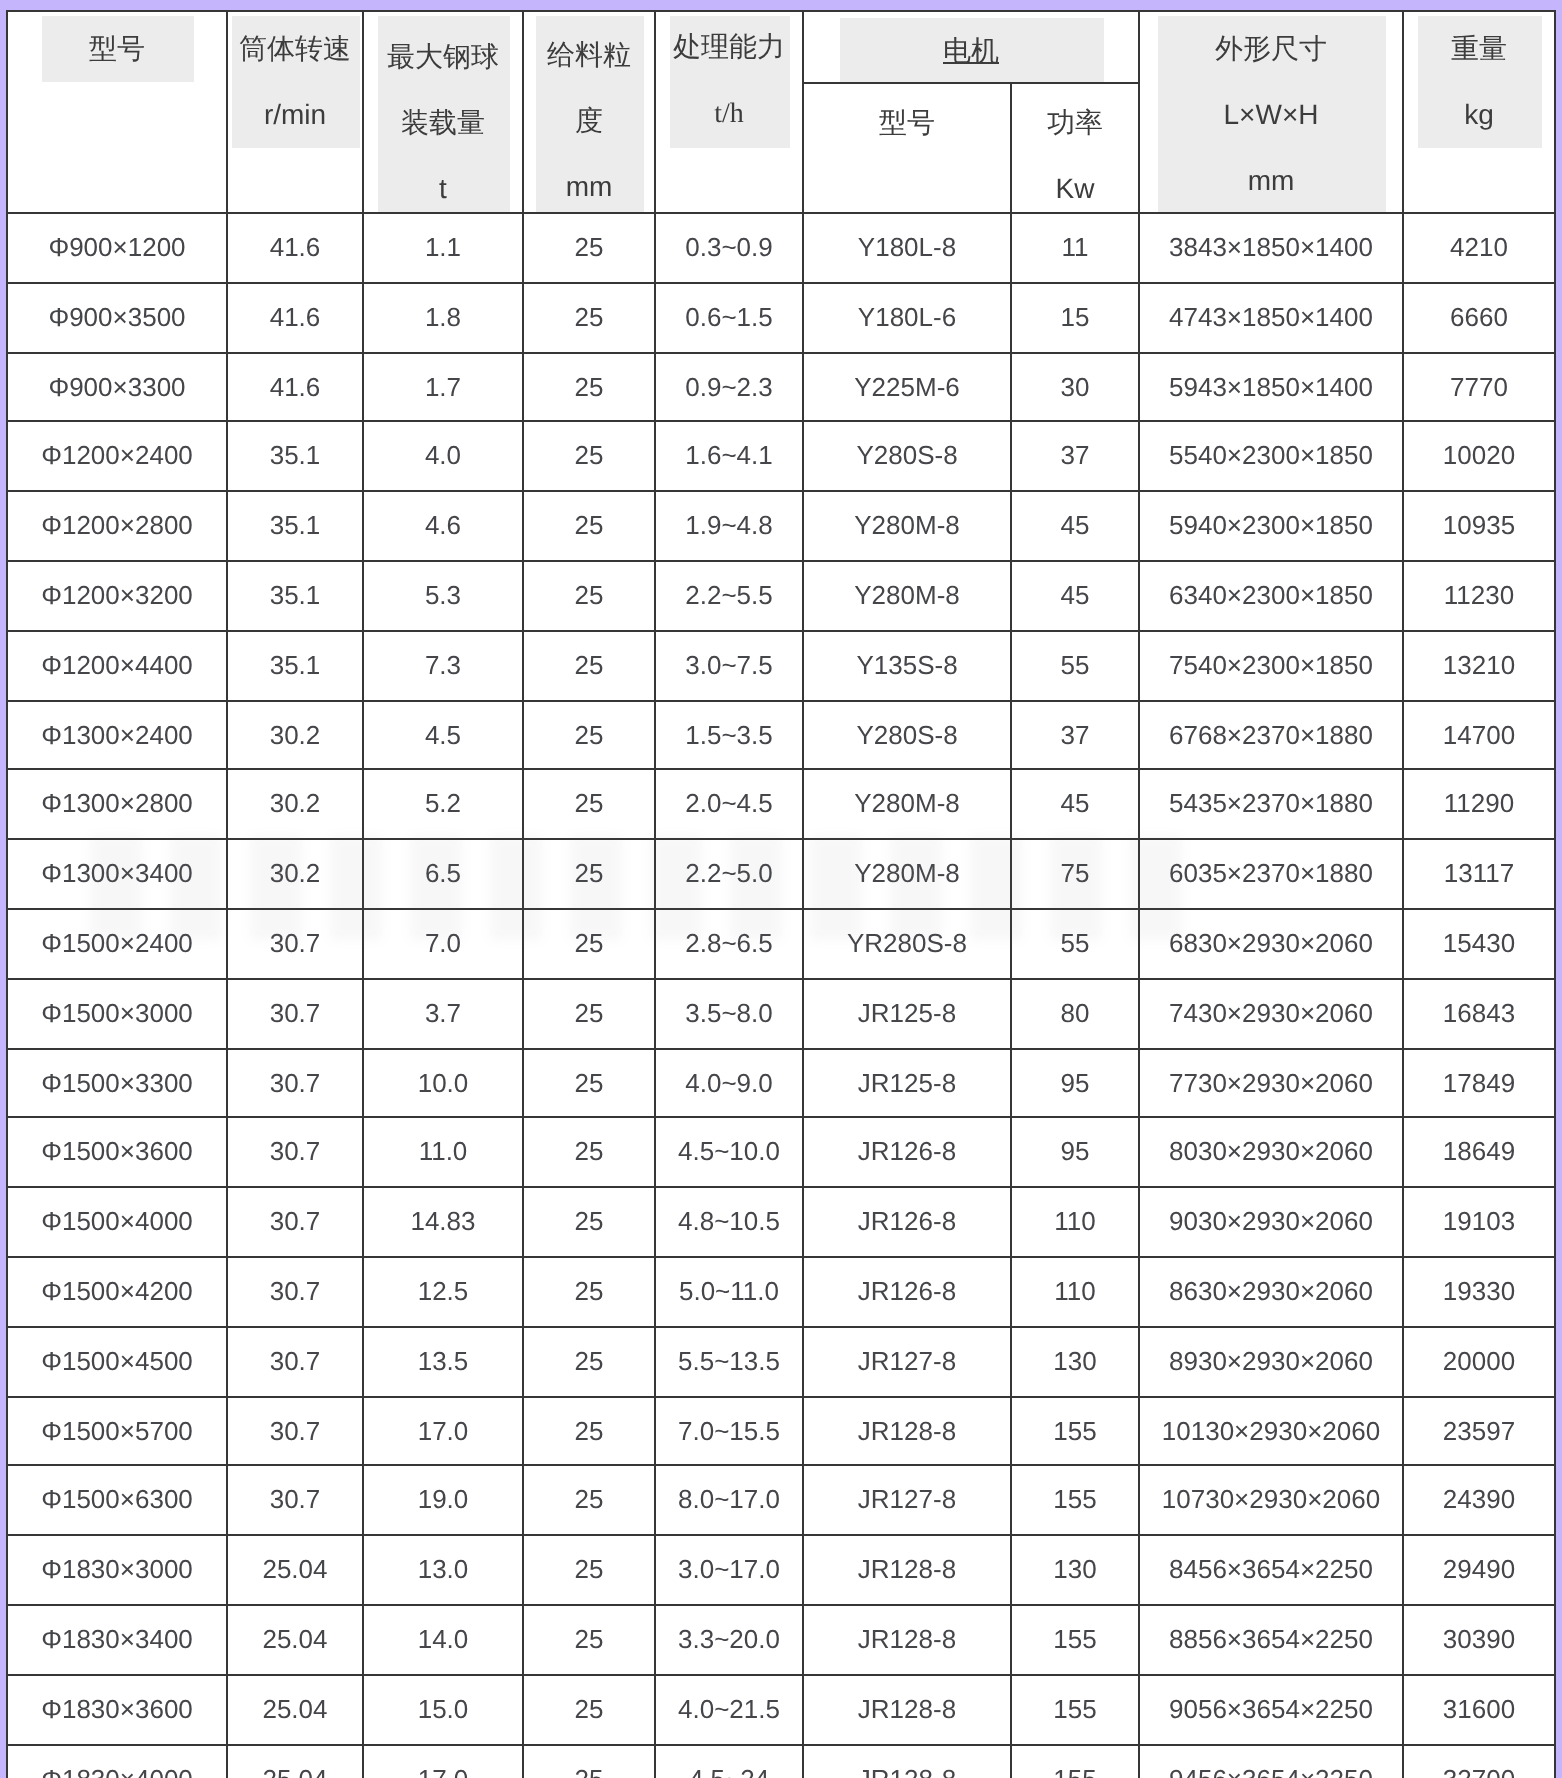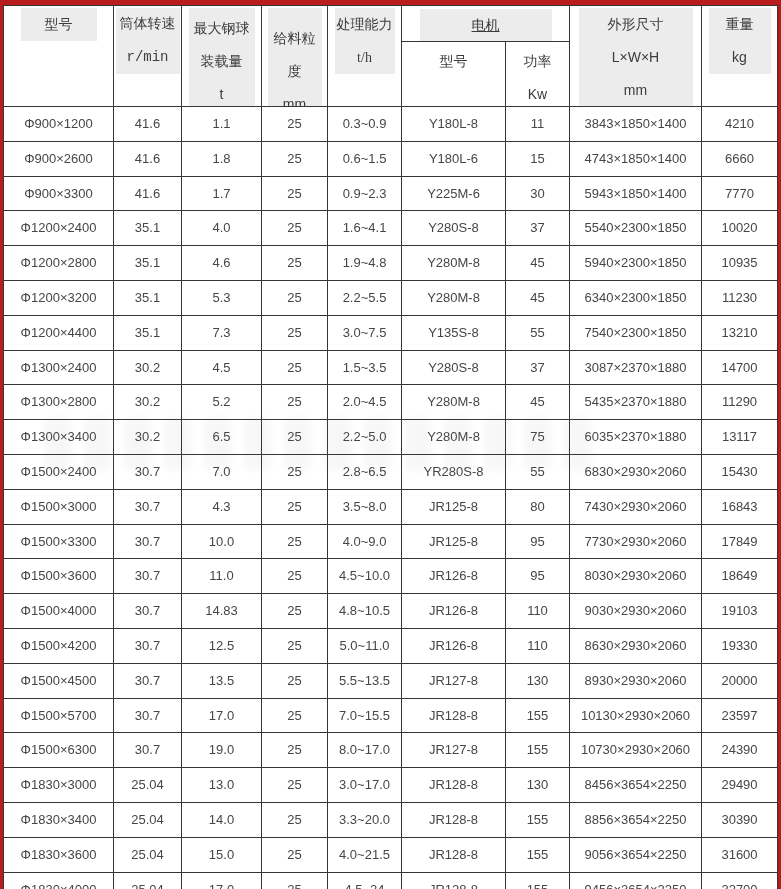--- a/index.html
+++ b/index.html
@@ -1,17 +1,17 @@
 <!DOCTYPE html>
 <html><head>
 <meta charset="utf-8">
 <style>
   html,body{margin:0;padding:0;background:#ffffff;}
   body{font-family:"Liberation Sans","DejaVu Sans",sans-serif;}
-  .page{position:relative;width:781px;height:889px;overflow:hidden;background:#b91c1c;}
+  .page{position:relative;width:781px;height:889px;overflow:hidden;background:#c4b5fd;}
   table.spec{
     border-collapse:collapse;
     table-layout:fixed;
     width:775px;
     margin:5px 0 0 3px;
     color:#45464a;
   }
   table.spec td, table.spec th{
     border:1px solid #363636;
     padding:0;
@@ -24,23 +24,23 @@
   
   thead tr.h-top{height:36px;}
   thead tr.h-sub{height:64px;}
   thead th{vertical-align:top;color:#3c3c3c;}
   .hcell{height:98px;overflow:hidden;padding-top:2px;}
   .hcell-top{height:32px;overflow:hidden;padding-top:2px;}
   .hcell-sub{height:60px;overflow:hidden;padding-top:2px;}
   .hline{line-height:33px;font-size:14px;white-space:nowrap;}
   .hl{display:inline-block;background:#ececec;}
   .p-model .hl{padding:0 24px;}
-  .p-speed .hl{padding:0 4px;font-family:Liberation Mono, monospace;}
+  .p-speed .hl{padding:0 4px;}
   .p-ball  .hl{padding:4px 5px;}
-  .p-feed  .hl{padding:14px 6px;}
+  .p-feed  .hl{padding:3px 6px;}
   .p-cap   .hl{padding:0 2px;font-family:Liberation Serif, serif;}
   .p-motor .hl{padding:0 52px;text-decoration:underline;}
   .p-dims  .hl{padding:0 29px;}
   .p-weight .hl{padding:0 17px;}
   
   tbody tr{height:33.8px;}
   tbody td{font-size:13px;line-height:33.8px;white-space:nowrap;}
   
   .watermark{
     position:absolute;left:45px;top:418px;width:560px;height:52px;
@@ -142,21 +142,21 @@
           <td>41.6</td>
           <td>1.1</td>
           <td>25</td>
           <td>0.3~0.9</td>
           <td>Y180L-8</td>
           <td>11</td>
           <td>3843×1850×1400</td>
           <td>4210</td>
         </tr>
         <tr>
-          <td>Φ900×2600</td>
+          <td>Φ900×3500</td>
           <td>41.6</td>
           <td>1.8</td>
           <td>25</td>
           <td>0.6~1.5</td>
           <td>Y180L-6</td>
           <td>15</td>
           <td>4743×1850×1400</td>
           <td>6660</td>
         </tr>
         <tr>
@@ -215,21 +215,21 @@
           <td>13210</td>
         </tr>
         <tr>
           <td>Φ1300×2400</td>
           <td>30.2</td>
           <td>4.5</td>
           <td>25</td>
           <td>1.5~3.5</td>
           <td>Y280S-8</td>
           <td>37</td>
-          <td>3087×2370×1880</td>
+          <td>6768×2370×1880</td>
           <td>14700</td>
         </tr>
         <tr>
           <td>Φ1300×2800</td>
           <td>30.2</td>
           <td>5.2</td>
           <td>25</td>
           <td>2.0~4.5</td>
           <td>Y280M-8</td>
           <td>45</td>
@@ -254,21 +254,21 @@
           <td>25</td>
           <td>2.8~6.5</td>
           <td>YR280S-8</td>
           <td>55</td>
           <td>6830×2930×2060</td>
           <td>15430</td>
         </tr>
         <tr>
           <td>Φ1500×3000</td>
           <td>30.7</td>
-          <td>4.3</td>
+          <td>3.7</td>
           <td>25</td>
           <td>3.5~8.0</td>
           <td>JR125-8</td>
           <td>80</td>
           <td>7430×2930×2060</td>
           <td>16843</td>
         </tr>
         <tr>
           <td>Φ1500×3300</td>
           <td>30.7</td>

